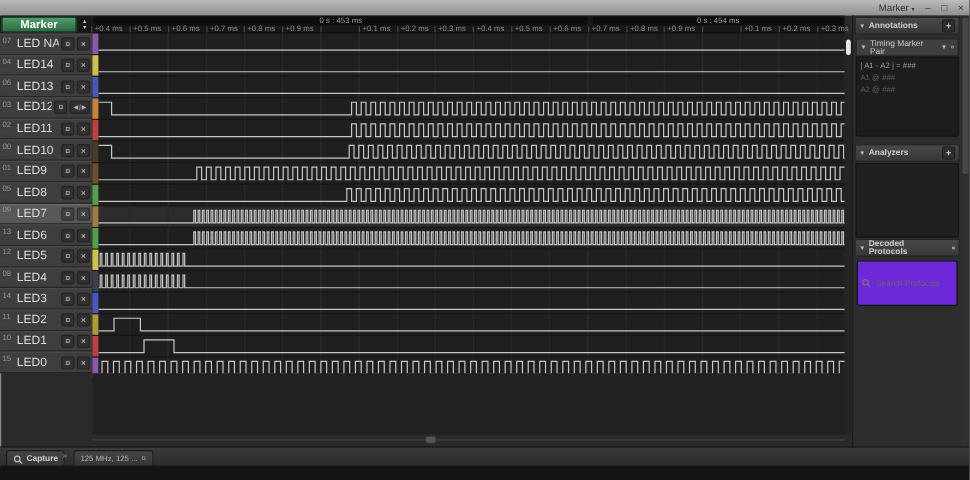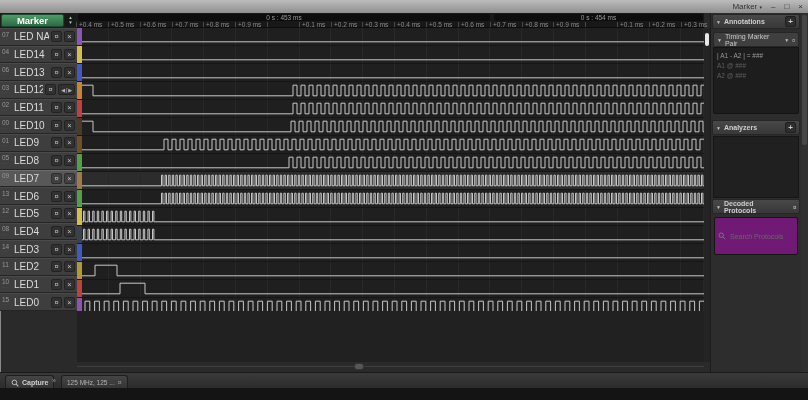--- a/index.html
+++ b/index.html
@@ -82,21 +82,21 @@
   .sq-btn{width:11px;height:11px;min-width:11px;background:#2e2e2e;border:1px solid #1f1f1f;border-radius:2px;
           color:#ccc;font-size:8px;line-height:9px;text-align:center;box-sizing:border-box;}
   .marker-hdr{top:19px;left:2px;right:2px;background:#3f3f3f;font-weight:normal;color:#c8c8c8;}
   .marker-content{position:absolute;left:2px;right:2px;top:34px;height:67px;background:#1d1d1d;
                   border:1px solid #141414;border-radius:0 0 2px 2px;padding:3px;box-sizing:border-box;
                   font-size:6.5px;line-height:10px;}
   .marker-content .l1{color:#9a9a9a;}
   .marker-content .l2{color:#5f5f5f;}
   .analyzers-box{position:absolute;left:2px;right:2px;top:123px;height:62px;background:#202020;
                  border:1px solid #161616;box-sizing:border-box;}
-  .search-box{position:absolute;left:3px;right:3px;top:204px;height:30px;background:#701a75;
+  .search-box{position:absolute;left:3px;right:3px;top:204px;height:30px;background:#6d28d9;
               border:1px solid #141414;border-radius:2px;display:flex;align-items:center;gap:2px;
               padding:18px 3px;box-sizing:border-box;}
   .search-box input{flex:1;background:none;border:none;outline:none;color:#aaa;font-size:7px;
                     font-family:"Liberation Sans",sans-serif;min-width:0;}
   .search-box input::placeholder{color:#686868;}
 
   
   .bottom-bar{position:absolute;left:0;top:372px;width:808px;height:16px;
               background:linear-gradient(#3a3a3a,#2c2c2c);border-top:1px solid #1a1a1a;box-sizing:border-box;}
   .tab{position:absolute;top:2px;height:14px;background:linear-gradient(#454545,#333);

